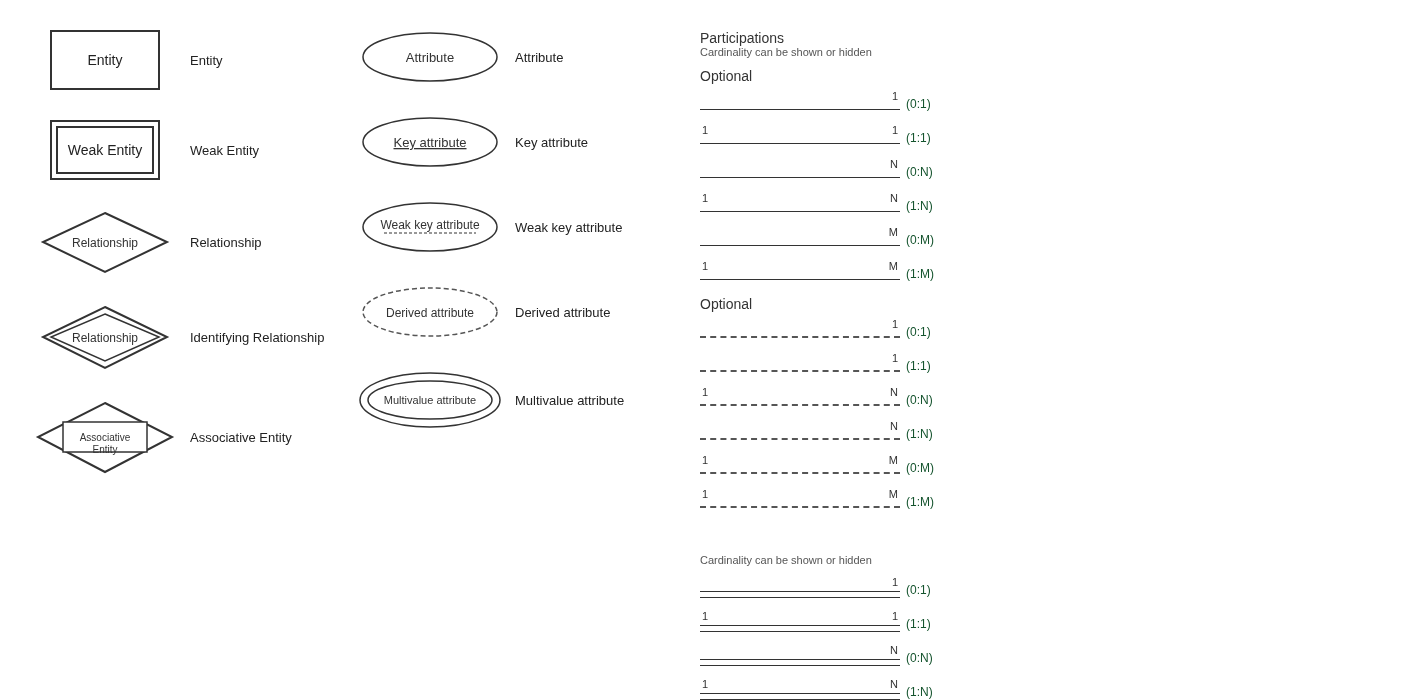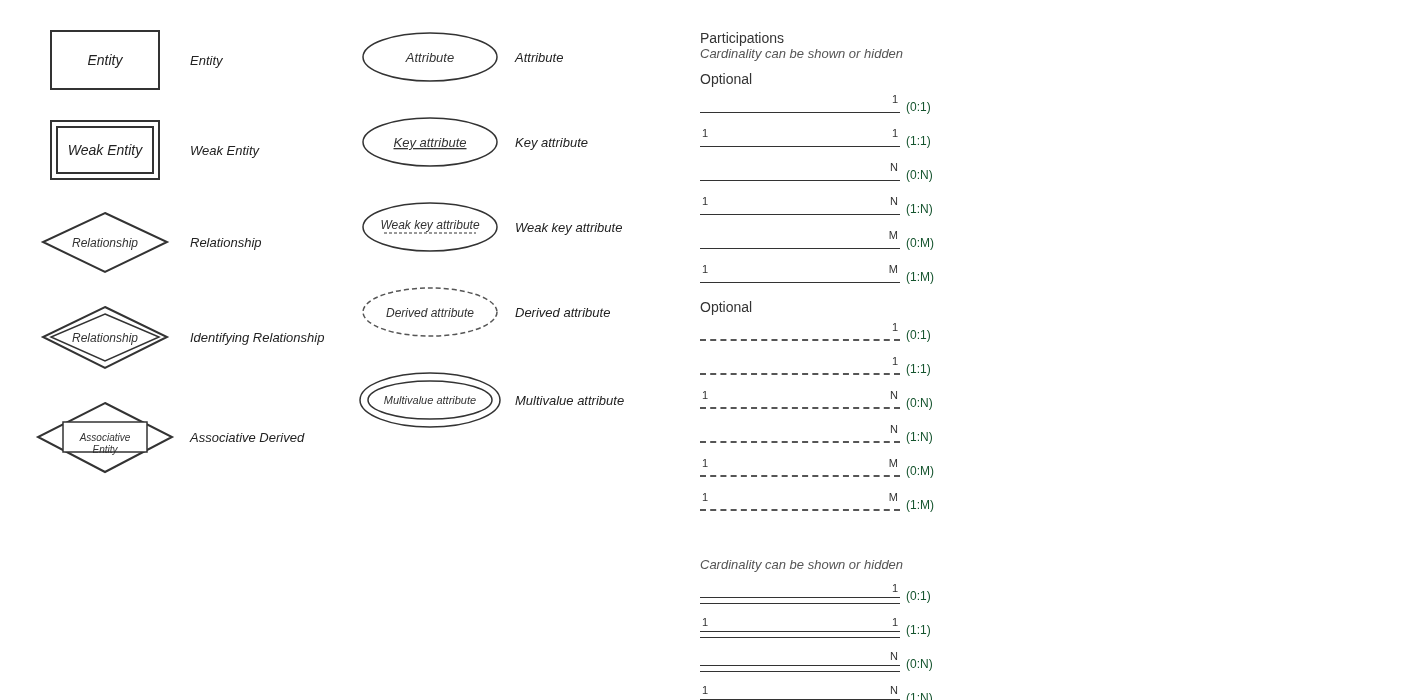--- a/index.html
+++ b/index.html
@@ -142,23 +142,22 @@
       margin-bottom: 10px;
     }
 
     .section-title {
       font-size: 14px;
       font-weight: normal;
       color: #333;
     }
 
     .section-subtitle {
-      font-size: 13px;
+      font-size: 11px;
       color: #555;
-      font-style: italic;
     }
 
     
     .right-area {
       display: flex;
       flex-direction: column;
       flex: 1;
       padding: 10px 10px;
       gap: 30px;
     }
@@ -256,21 +255,20 @@
       right: 2px;
       top: 0;
       font-size: 11px;
       color: #333;
     }
 
     .shapes-top {
       display: flex;
       flex-direction: row;
       gap: 0;
-      font-style: italic;
     }
 
     .left-shapes-col {
       width: 340px;
     }
 
     .right-shapes-col {
       width: 340px;
     }
   </style>
@@ -335,21 +333,21 @@
               <svg width="140" height="75" viewBox="0 0 140 75">
 
                 <polygon points="70,3 137,37 70,72 3,37" fill="white" stroke="#333" stroke-width="2"></polygon>
 
                 <rect x="28" y="22" width="84" height="30" fill="white" stroke="#333" stroke-width="1.5"></rect>
                 <text x="70" y="41" text-anchor="middle" font-size="10" fill="#333">Associative</text>
                 <text x="70" y="53" text-anchor="middle" font-size="10" fill="#333">Entity</text>
               </svg>
             </div>
           </div>
-          <div class="label-cell">Associative Derived</div>
+          <div class="label-cell">Associative Entity</div>
         </div>
 
       </div>
 
       <div class="right-shapes-col">
 
         <div class="shape-row">
           <div class="attr-shape-cell">
             <svg class="ellipse-svg" viewBox="0 0 140 55">
               <ellipse cx="70" cy="27" rx="67" ry="24" fill="white" stroke="#333" stroke-width="1.5"></ellipse>

